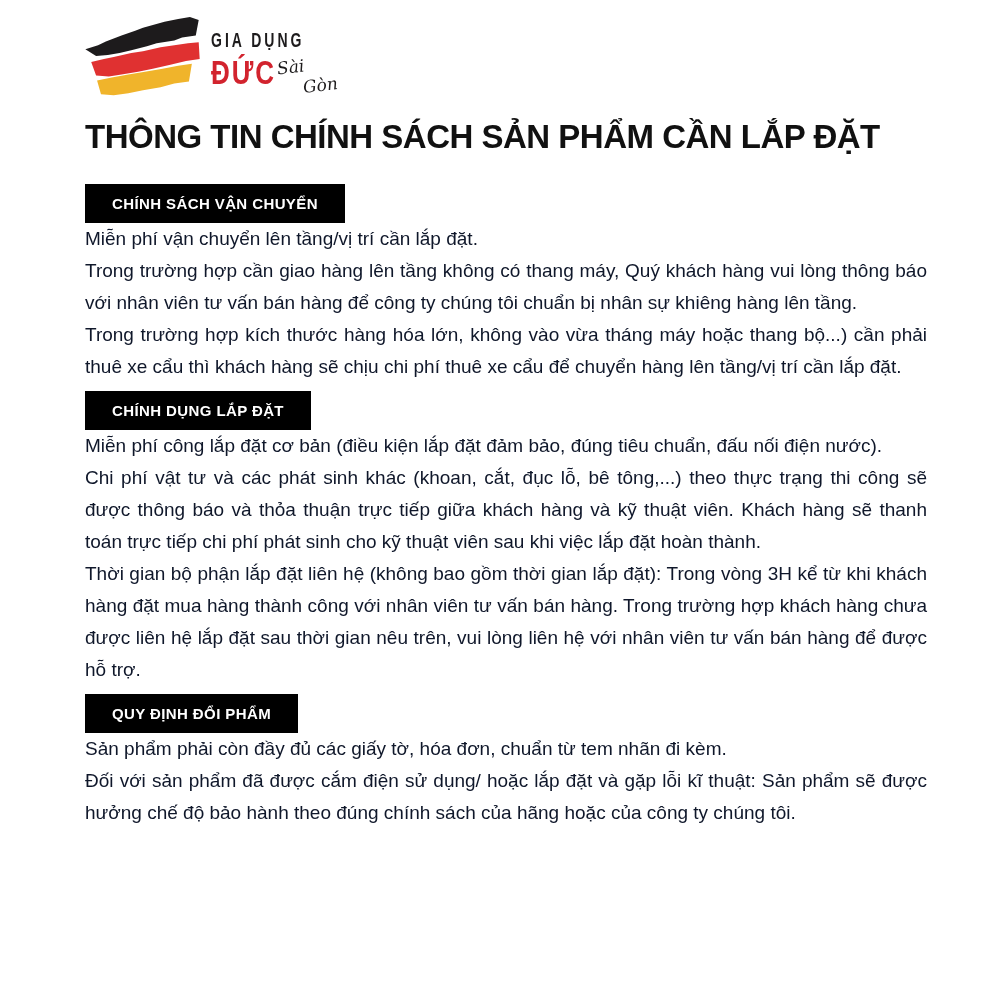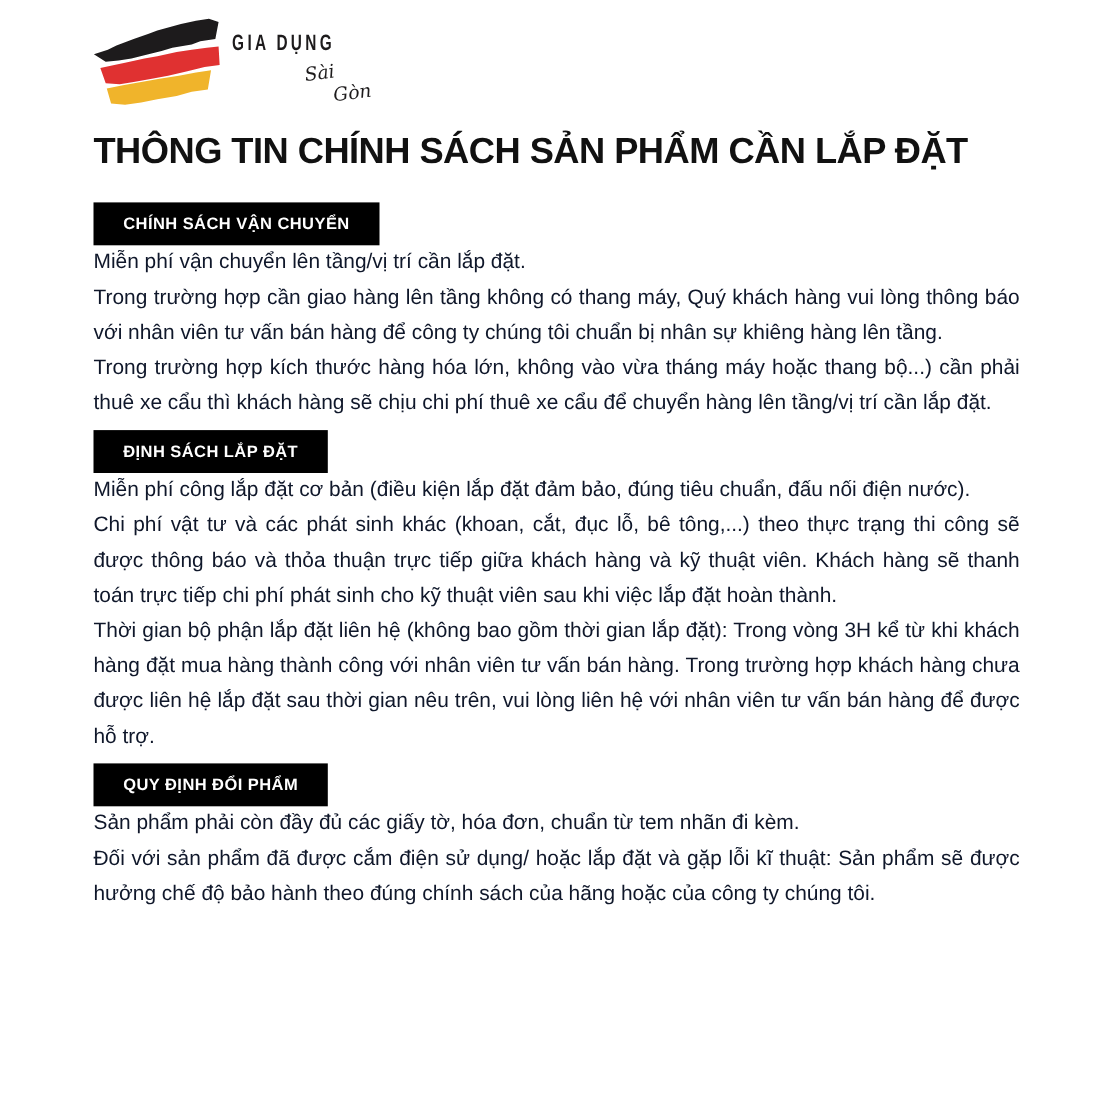--- a/index.html
+++ b/index.html
@@ -68,33 +68,36 @@
   <div class="logo">
     <svg class="logo-flag" viewBox="0 0 120 88" aria-hidden="true">
       <path d="M1,35 L14,31 L22,27 L38,21 L52,16 L60,13 L82,7 L96,4 L108,2 L117,5 L114,21 L100,23 L92,26 L74,29 L64,32 L48,36 L36,39 L24,41 L12,42 Z" fill="#1d1b1c"></path>
       <path d="M7,48 L20,45 L30,43 L48,39 L60,37 L78,33 L92,31 L106,29 L117,28 L118,45 L104,47 L88,51 L70,55 L55,58 L38,61 L25,63 L12,62 Z" fill="#e03131"></path>
       <path d="M13,67 L28,64 L45,61 L62,58 L80,55 L96,52 L110,50 L107,68 L92,70 L78,74 L60,77 L45,80 L30,82 L17,81 Z" fill="#f0b42b"></path>
     </svg>
     <div class="logo-text">
       <div>
         <span class="brand-top">GIA DỤNG</span>
       </div>
+      <div>
+        <span class="brand-main" style="color:#d2232e">ĐỨC</span>
+      </div>
       <span class="brand-script s1">Sài</span>
       <span class="brand-script s2">Gòn</span>
     </div>
   </div>
 
   <h1 class="page-title">THÔNG TIN CHÍNH SÁCH SẢN PHẨM CẦN LẮP ĐẶT</h1>
 
   <div class="sec-header mt36" style="background:#000000">CHÍNH SÁCH VẬN CHUYỂN</div>
   <p class="body mt13">Miễn phí vận chuyển lên tầng/vị trí cần lắp đặt.</p>
   <p class="body mt22">Trong trường hợp cần giao hàng lên tầng không có thang máy, Quý khách hàng vui lòng thông báo với nhân viên tư vấn bán hàng để công ty chúng tôi chuẩn bị nhân sự khiêng hàng lên tầng.</p>
   <p class="body mt22">Trong trường hợp kích thước hàng hóa lớn, không vào vừa tháng máy hoặc thang bộ...) cần phải thuê xe cẩu thì khách hàng sẽ chịu chi phí thuê xe cẩu để chuyển hàng lên tầng/vị trí cần lắp đặt.</p>
 
-  <div class="sec-header mt8" style="background:#000000">ĐỊNH SÁCH LẮP ĐẶT</div>
+  <div class="sec-header mt8" style="background:#000000">CHÍNH DỤNG LẮP ĐẶT</div>
   <p class="body mt12">Miễn phí công lắp đặt cơ bản (điều kiện lắp đặt đảm bảo, đúng tiêu chuẩn, đấu nối điện nước).</p>
   <p class="body mt22">Chi phí vật tư và các phát sinh khác (khoan, cắt, đục lỗ, bê tông,...) theo thực trạng thi công sẽ được thông báo và thỏa thuận trực tiếp giữa khách hàng và kỹ thuật viên. Khách hàng sẽ thanh toán trực tiếp chi phí phát sinh cho kỹ thuật viên sau khi việc lắp đặt hoàn thành.</p>
   <p class="body mt10">Thời gian bộ phận lắp đặt liên hệ (không bao gồm thời gian lắp đặt): Trong vòng 3H kể từ khi khách hàng đặt mua hàng thành công với nhân viên tư vấn bán hàng. Trong trường hợp khách hàng chưa được liên hệ lắp đặt sau thời gian nêu trên, vui lòng liên hệ với nhân viên tư vấn bán hàng để được hỗ trợ.</p>
 
   <div class="sec-header mt8" style="background:#000000">QUY ĐỊNH ĐỔI PHẨM</div>
   <p class="body mt12">Sản phẩm phải còn đầy đủ các giấy tờ, hóa đơn, chuẩn từ tem nhãn đi kèm.</p>
   <p class="body mt20">Đối với sản phẩm đã được cắm điện sử dụng/ hoặc lắp đặt và gặp lỗi kĩ thuật: Sản phẩm sẽ được hưởng chế độ bảo hành theo đúng chính sách của hãng hoặc của công ty chúng tôi.</p>
 
 </div>
 

